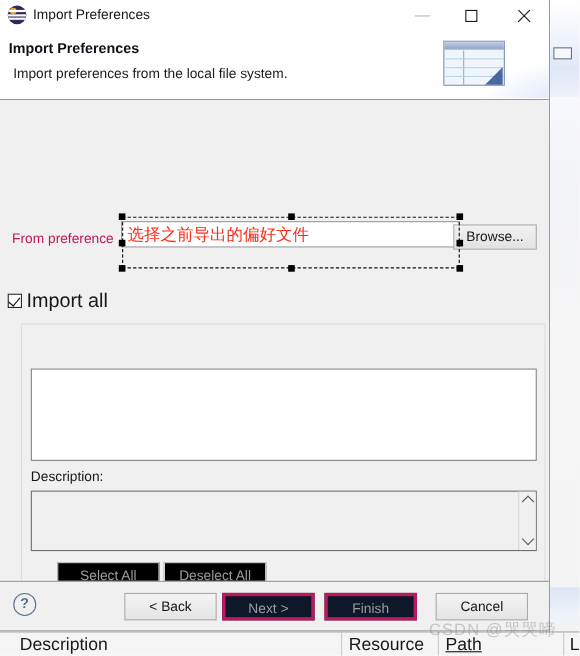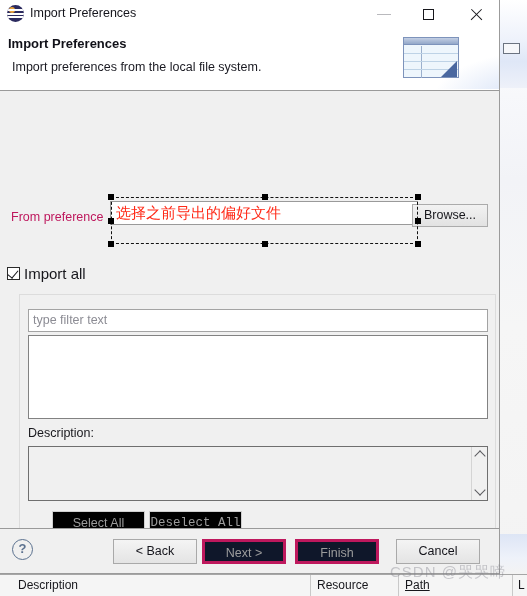--- a/index.html
+++ b/index.html
@@ -56,21 +56,21 @@
     position: absolute;
     left: 0; bottom: 0;
     width: 527px; height: 22px;
     background: #f5f5f5;
     border-top: 1px solid #a6a6a6;
     box-sizing: border-box;
   }
   #problems-header .col {
     position: absolute;
     top: 3px;
-    font-size: 12px;
+    font-size: 16px;
     color: #17171c;
     white-space: nowrap;
   }
   #problems-header .sep {
     position: absolute;
     top: 0;
     width: 1px; height: 22px;
     background: #c9c9c9;
   }
 
@@ -314,21 +314,21 @@
   #import-all-box .tick {
     position: absolute;
     left: 2px; top: 0px;
     width: 5px; height: 9px;
     border-right: 1.6px solid #17171c;
     border-bottom: 1.6px solid #17171c;
     transform: rotate(40deg);
   }
   #import-all-label {
     margin-left: 4px;
-    font-size: 15px;
+    font-size: 18px;
     color: #17171c;
     white-space: nowrap;
   }
 
   
   #group-panel {
     position: absolute;
     left: 19px; top: 203px;
     width: 477px; height: 259px;
     border: 1px solid #dcdcdc;
@@ -398,21 +398,21 @@
     background: #000000;
     border: 1px solid #cfcfcf;
     box-sizing: border-box;
     font-size: 12.5px;
     color: #9c9c9c;
     line-height: 22px;
     text-align: center;
     cursor: default;
   }
   #select-all-btn   { left: 32px;  width: 93px; }
-  #deselect-all-btn { left: 129px; width: 93px; font-family: Liberation Mono, monospace; }
+  #deselect-all-btn { left: 129px; width: 93px; }
 
   
   #footer {
     position: absolute;
     left: 0; bottom: 0;
     width: 500px; height: 45px;
     background: #f0f0f0;
     border-top: 1px solid #9a9a9a;
     box-sizing: border-box;
   }
@@ -537,23 +537,20 @@
     </div>
 
     <div id="import-all-row">
       <div id="import-all-box">
         <div class="tick"></div>
       </div>
       <span id="import-all-label">Import all</span>
     </div>
 
     <div id="group-panel">
-      <div id="filter-input">
-        <span class="ph">type filter text</span>
-      </div>
 
       <div id="tree-list"></div>
 
       <div id="desc-label">Description:</div>
 
       <div id="desc-box">
         <div id="desc-scroll">
           <div class="scroll-arrow scroll-up"></div>
           <div class="scroll-arrow scroll-down"></div>
         </div>

